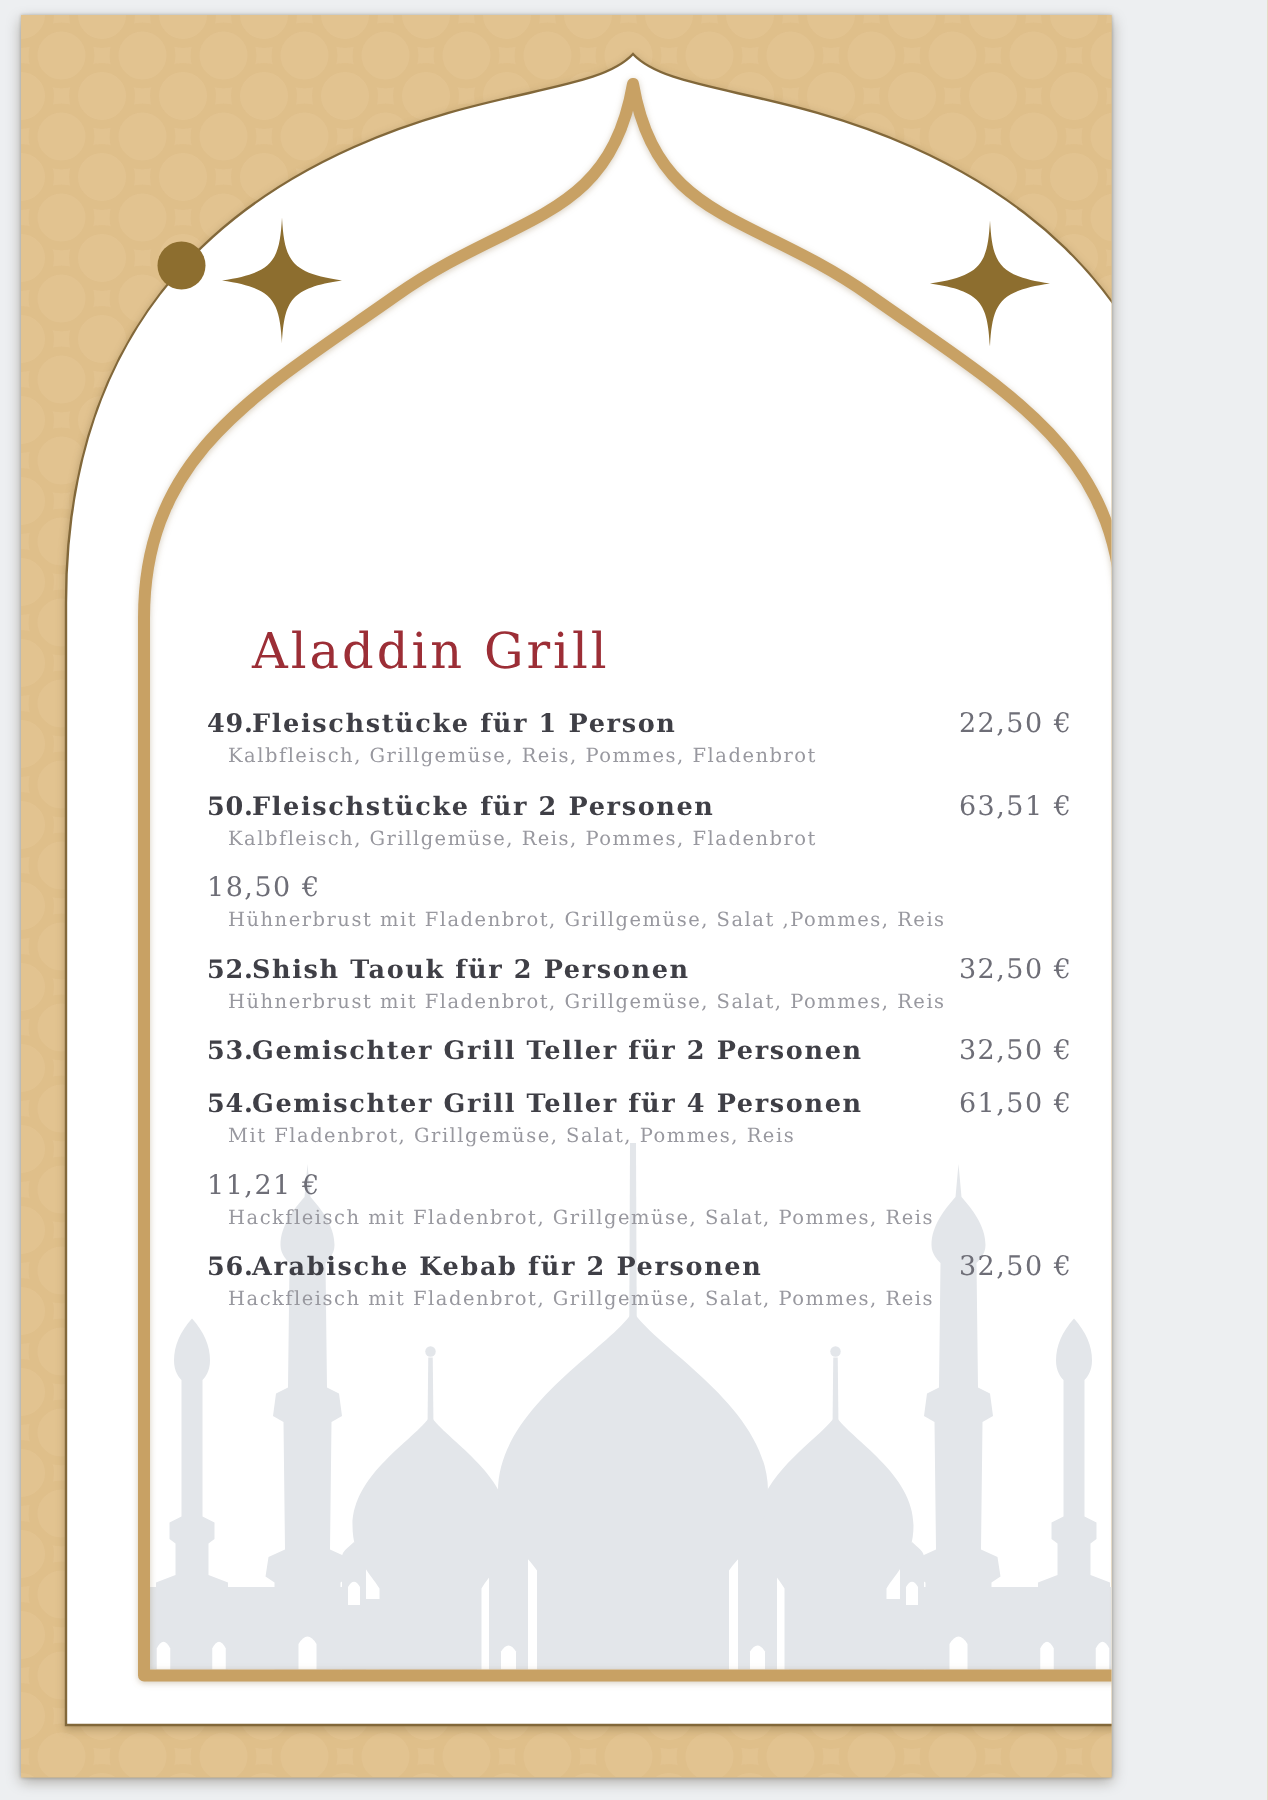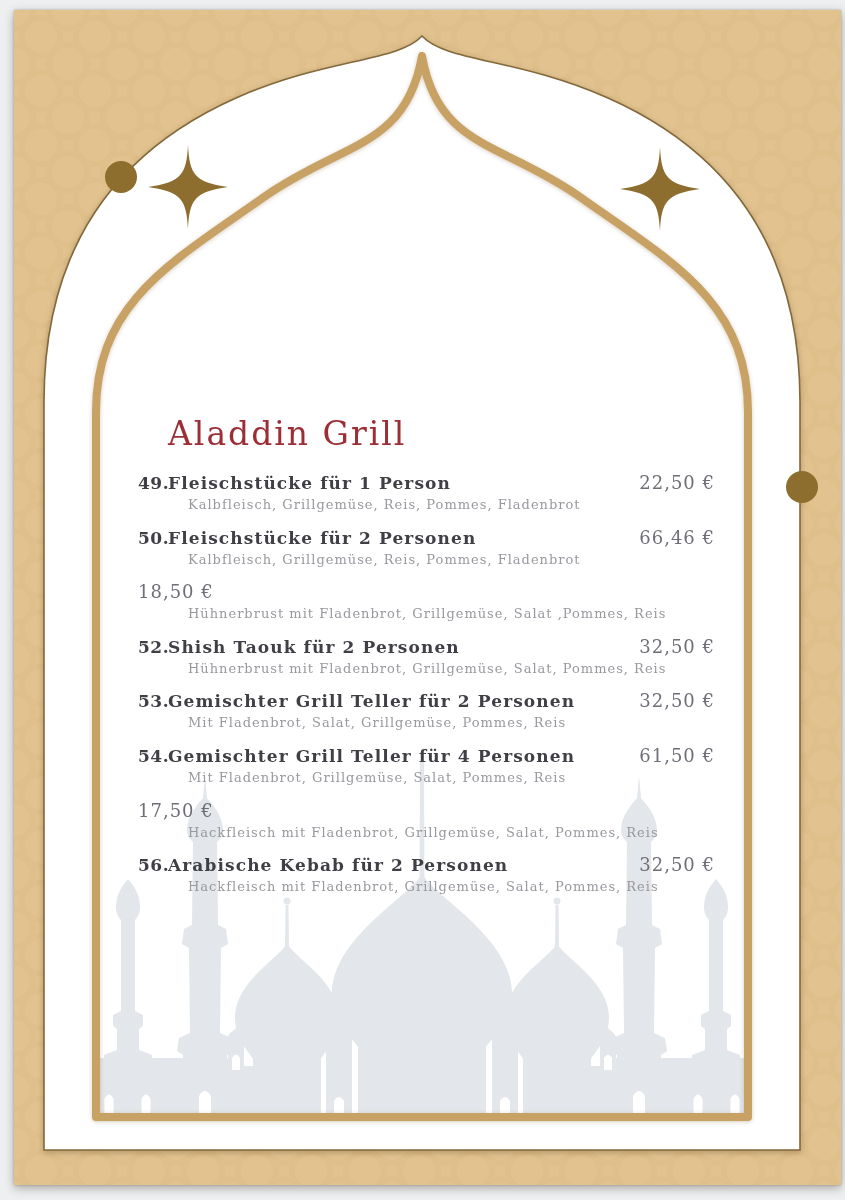--- a/index.html
+++ b/index.html
@@ -2,40 +2,40 @@
 <html style="--tan: #e2c390; --title-red: #9c2e36; --name-dark: #3f3f46; --desc-gray: #98989f; --price-gray: #6e6e77;"><head>
 <meta charset="utf-8">
 <style>
   html,body{margin:0;padding:0;}
   body{
     width:845px;height:1200px;position:relative;overflow:hidden;
     background:#edeff1;
     font-family:"DejaVu Serif","Liberation Serif",serif;
   }
   .page{
-    position:absolute;left:14px;top:10px;width:827px;height:1175px;
+    position:absolute;left:14px;top:10px;width:727px;height:1175px;
     background:var(--tan,#e2c390);
     box-shadow:0 3px 9px rgba(40,30,10,.35), 0 0 2px rgba(40,30,10,.25);
     overflow:hidden;
   }
   .deco{position:absolute;left:0;top:0;width:827px;height:1175px;display:block;}
   .arch-shadow{filter:drop-shadow(0 2px 3px rgba(100,80,40,.38));}
   .frame-shadow{filter:drop-shadow(0 1px 2px rgba(120,90,40,.30));}
   .title{
     position:absolute;left:154px;top:404px;
     font-size:33px;letter-spacing:2px;color:var(--title-red,#9c2e36);
     white-space:nowrap;
   }
   .menu{position:absolute;left:124px;top:462px;width:577px;}
   .item{margin-bottom:12.6px;}
   .row{display:flex;justify-content:space-between;align-items:baseline;line-height:22px;}
   .nm{font-weight:bold;font-size:17px;color:var(--name-dark,#3f3f46);letter-spacing:1.1px;white-space:nowrap;}
   .nm .num{display:inline-block;width:30px;letter-spacing:.5px;}
   .price{font-size:18px;color:var(--price-gray,#6e6e77);letter-spacing:1px;white-space:nowrap;}
-  .desc{margin-left:50px;margin-top:2px;font-size:13px;line-height:18px;
+  .desc{margin-left:14px;margin-top:2px;font-size:13px;line-height:18px;
         color:var(--desc-gray,#98989f);letter-spacing:1px;white-space:nowrap;}
 </style>
 </head>
 <body>
 
 <div class="page">
 
   <svg class="deco" viewBox="0 0 827 1175">
     <defs>
       <pattern id="arab" width="54" height="54" patternUnits="userSpaceOnUse">
@@ -124,21 +124,21 @@
     <div class="row">
       <span class="nm"><span class="num">49.</span><span>Fleischstücke für 1 Person</span></span>
       <span class="price">22,50 €</span>
     </div>
     <div class="desc">Kalbfleisch, Grillgemüse, Reis, Pommes, Fladenbrot</div>
   </div>
 
   <div class="item">
     <div class="row">
       <span class="nm"><span class="num">50.</span><span>Fleischstücke für 2 Personen</span></span>
-      <span class="price">66,46 €</span>
+      <span class="price">63,51 €</span>
     </div>
     <div class="desc">Kalbfleisch, Grillgemüse, Reis, Pommes, Fladenbrot</div>
   </div>
 
   <div class="item">
     <div class="row">
       <span class="price">18,50 €</span>
     </div>
     <div class="desc">Hühnerbrust mit Fladenbrot, Grillgemüse, Salat ,Pommes, Reis</div>
   </div>
@@ -149,34 +149,33 @@
       <span class="price">32,50 €</span>
     </div>
     <div class="desc">Hühnerbrust mit Fladenbrot, Grillgemüse, Salat, Pommes, Reis</div>
   </div>
 
   <div class="item">
     <div class="row">
       <span class="nm"><span class="num">53.</span><span>Gemischter Grill Teller für 2 Personen</span></span>
       <span class="price">32,50 €</span>
     </div>
-    <div class="desc">Mit Fladenbrot, Salat, Grillgemüse, Pommes, Reis</div>
   </div>
 
   <div class="item">
     <div class="row">
       <span class="nm"><span class="num">54.</span><span>Gemischter Grill Teller für 4 Personen</span></span>
       <span class="price">61,50 €</span>
     </div>
     <div class="desc">Mit Fladenbrot, Grillgemüse, Salat, Pommes, Reis</div>
   </div>
 
   <div class="item">
     <div class="row">
-      <span class="price">17,50 €</span>
+      <span class="price">11,21 €</span>
     </div>
     <div class="desc">Hackfleisch mit Fladenbrot, Grillgemüse, Salat, Pommes, Reis</div>
   </div>
 
   <div class="item">
     <div class="row">
       <span class="nm"><span class="num">56.</span><span>Arabische Kebab für 2 Personen</span></span>
       <span class="price">32,50 €</span>
     </div>
     <div class="desc">Hackfleisch mit Fladenbrot, Grillgemüse, Salat, Pommes, Reis</div>

